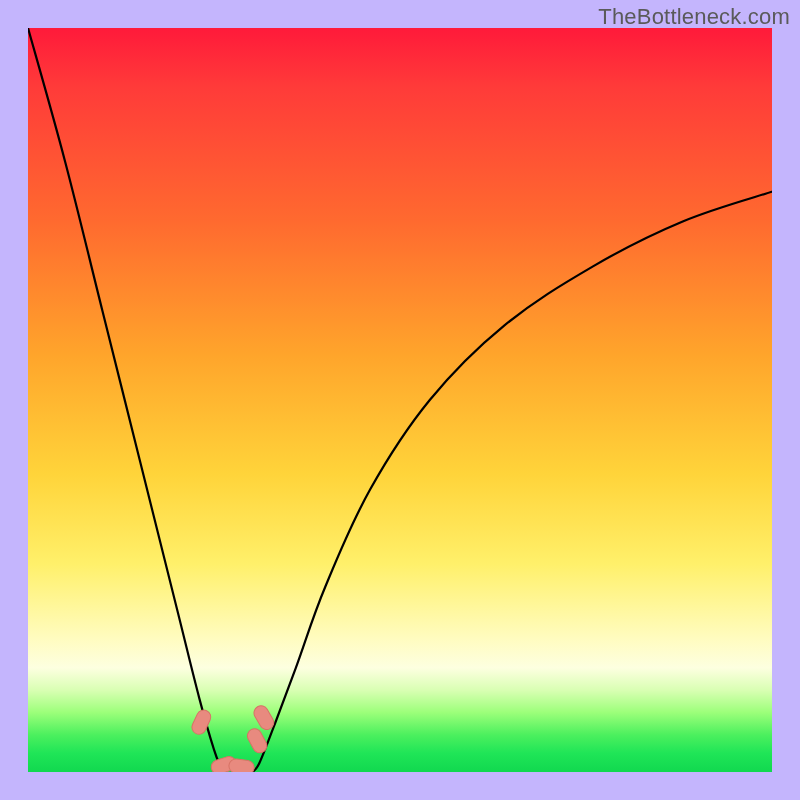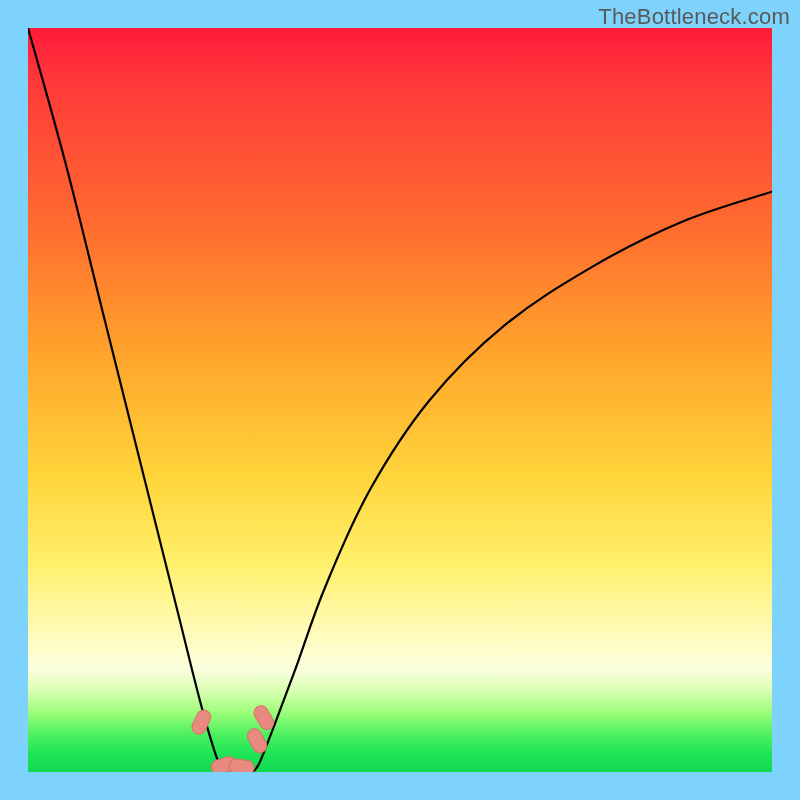--- a/index.html
+++ b/index.html
@@ -7,21 +7,21 @@
     padding: 0;
     width: 800px;
     height: 800px;
     overflow: hidden;
     background: #000;
     font-family: Arial, Helvetica, sans-serif;
   }
   .frame {
     position: absolute;
     inset: 0;
-    background: #7dd3fc;
+    background: #c4b5fd;
   }
   .plot {
     position: absolute;
     left: 28px;
     top: 28px;
     width: 744px;
     height: 744px;
     overflow: hidden;
   }
   .gradient {

